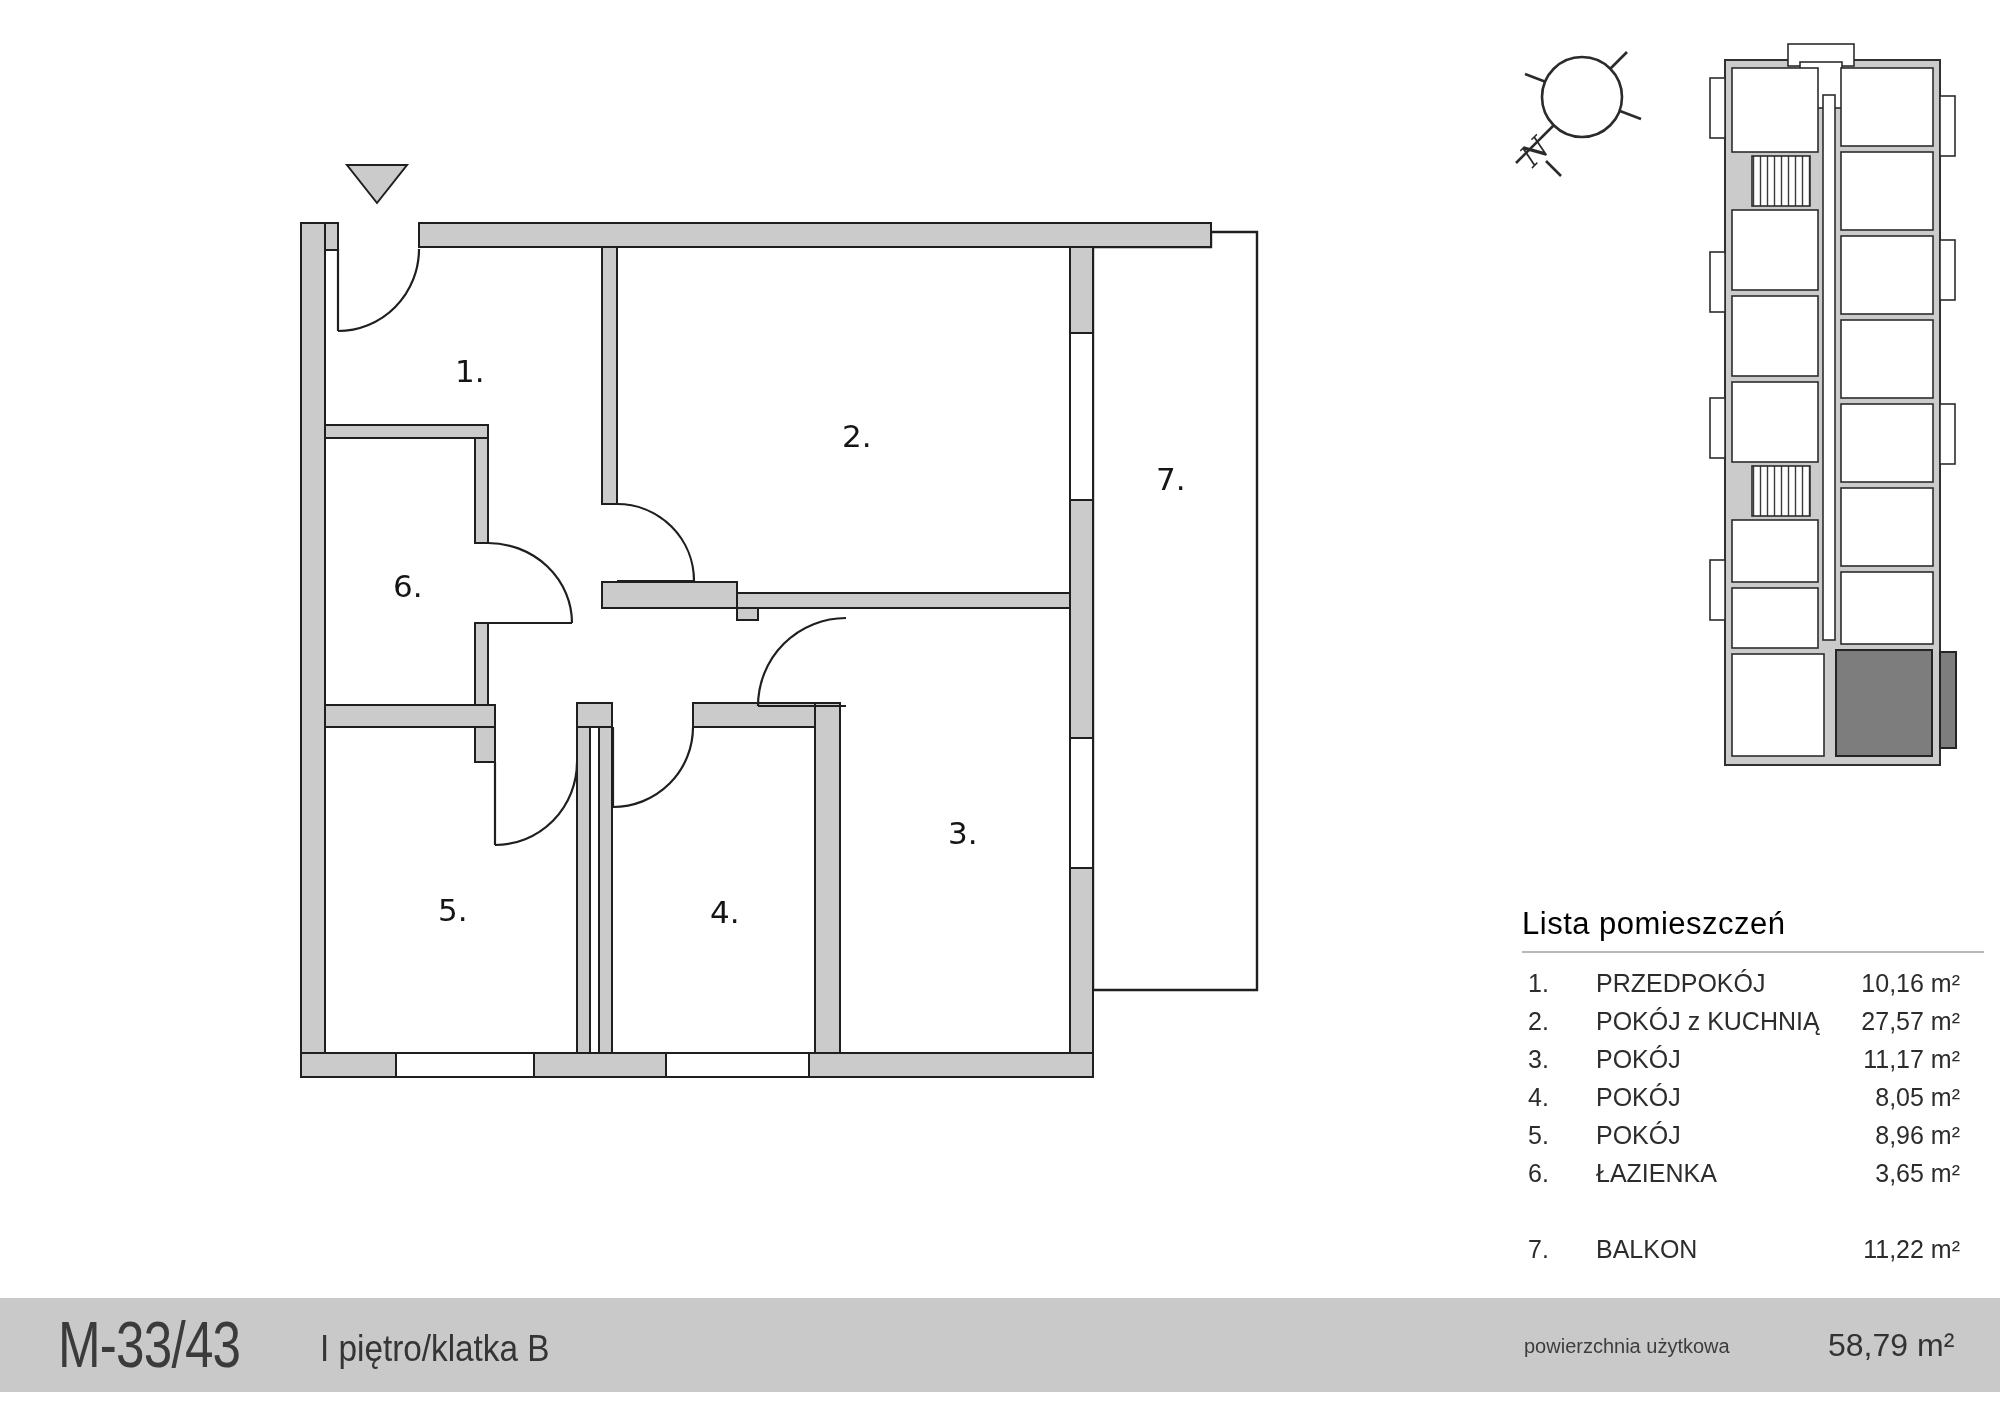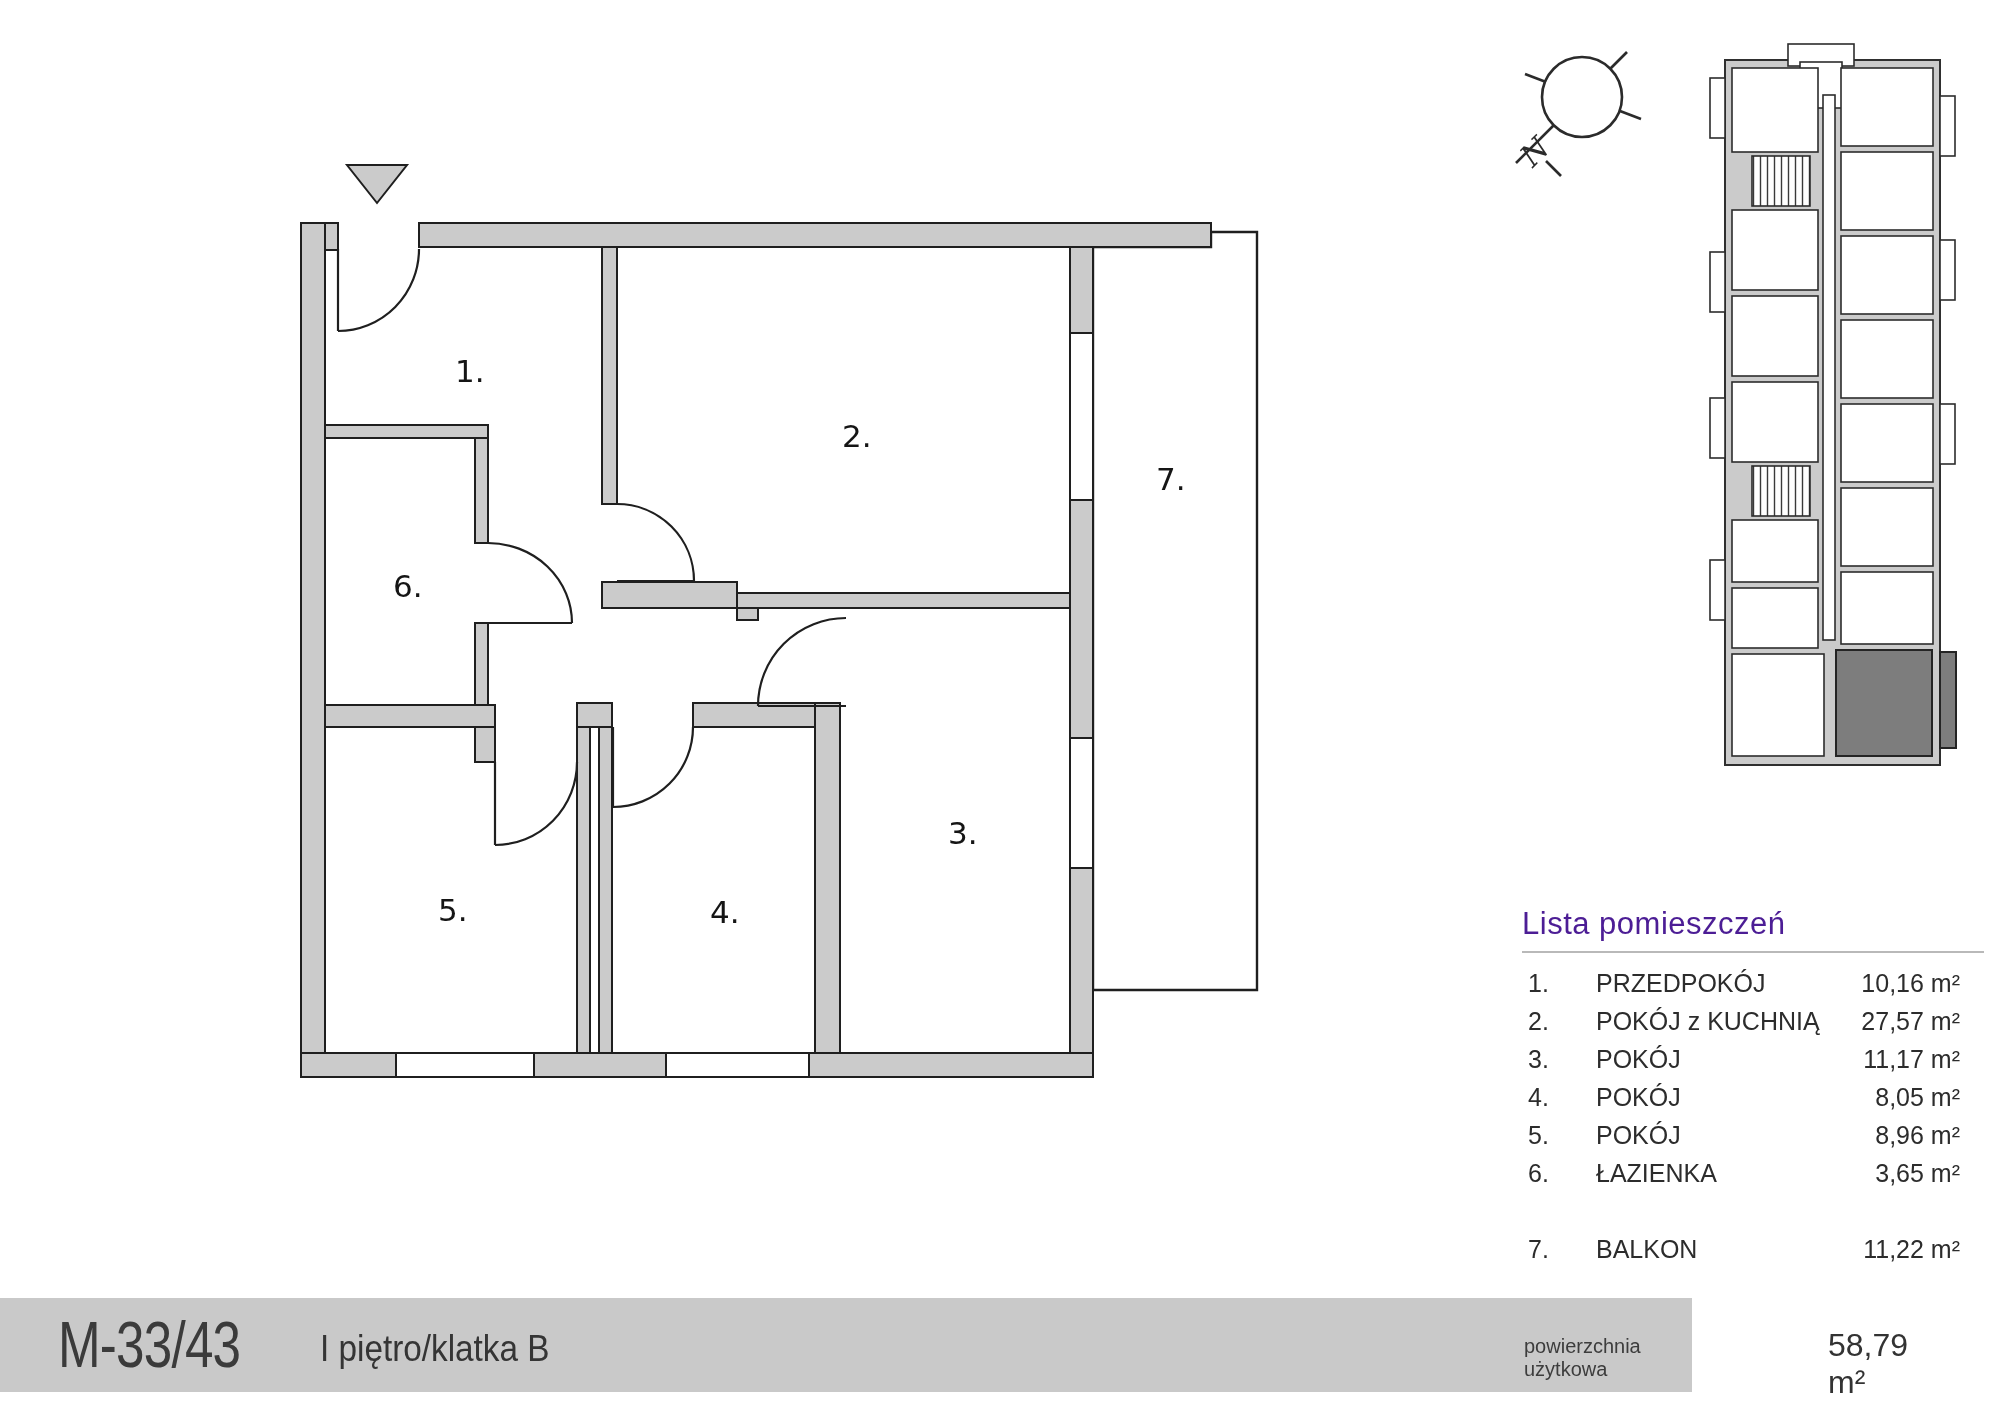--- a/index.html
+++ b/index.html
@@ -17,31 +17,31 @@
   .tri{fill:var(--wall-fill);stroke:var(--line);stroke-width:2px;}
   .rlabel{font-family:"DejaVu Sans",sans-serif;font-size:31px;fill:#151515;}
   .compass{fill:none;stroke:#2b2b2b;stroke-width:2.6px;}
   .nletter{font-family:"DejaVu Serif",serif;font-style:italic;font-size:30px;fill:#2b2b2b;}
   .mbg{fill:var(--wall-fill);stroke:#2f2f2f;stroke-width:2px;}
   .mroom{fill:#ffffff;stroke:#2c2c2c;stroke-width:1.6px;}
   .mhl{fill:var(--highlight);stroke:#242424;stroke-width:2px;}
 
   
   .room-list{position:absolute;left:1522px;top:906px;width:462px;color:#2c2c2c;}
-  .room-list-title{font-size:31px;color:#4c1d95;letter-spacing:.5px;}
+  .room-list-title{font-size:31px;color:#000000;letter-spacing:.5px;}
   .title-rule{border:0;border-top:2px solid #b9b9b9;margin:9px 0 0 0;}
   .rows{margin-top:11px;}
   .room-row{display:flex;align-items:center;height:38px;font-size:25px;}
   .room-row.gap{margin-top:38px;}
   .row-no{width:57px;padding-left:6px;}
   .row-name{flex:1;margin-left:11px;}
   .row-area{margin-left:auto;padding-right:24px;text-align:right;}
 
   
-  .footer-bar{position:absolute;left:0;top:1298px;width:1692px;height:94px;background:var(--footer-bg);}
+  .footer-bar{position:absolute;left:0;top:1298px;width:2000px;height:94px;background:var(--footer-bg);text-align:right;}
   .unit-id{position:absolute;left:58px;top:10px;font-size:64px;color:#3b3b3b;transform:scaleX(.8);transform-origin:left center;letter-spacing:-1px;}
   .unit-floor{position:absolute;left:320px;top:30px;font-size:37px;color:#353535;transform:scaleX(.9);transform-origin:left center;}
   .area-label{position:absolute;left:1524px;top:37px;font-size:20px;color:#3d3d3d;}
   .area-value{position:absolute;left:1828px;top:29px;font-size:32px;color:#333333;}
 </style>
 </head>
 <body>
 
 <svg id="drawing" width="2000" height="1416" viewBox="0 0 2000 1416">
   <defs>

